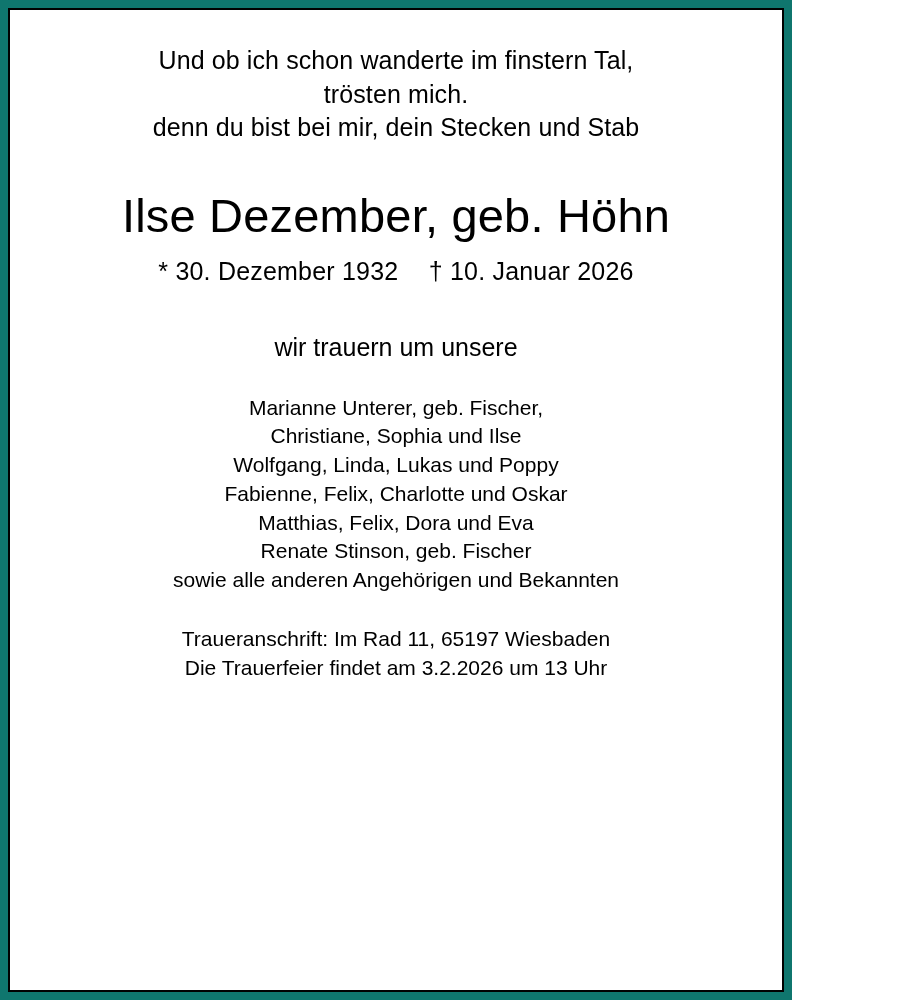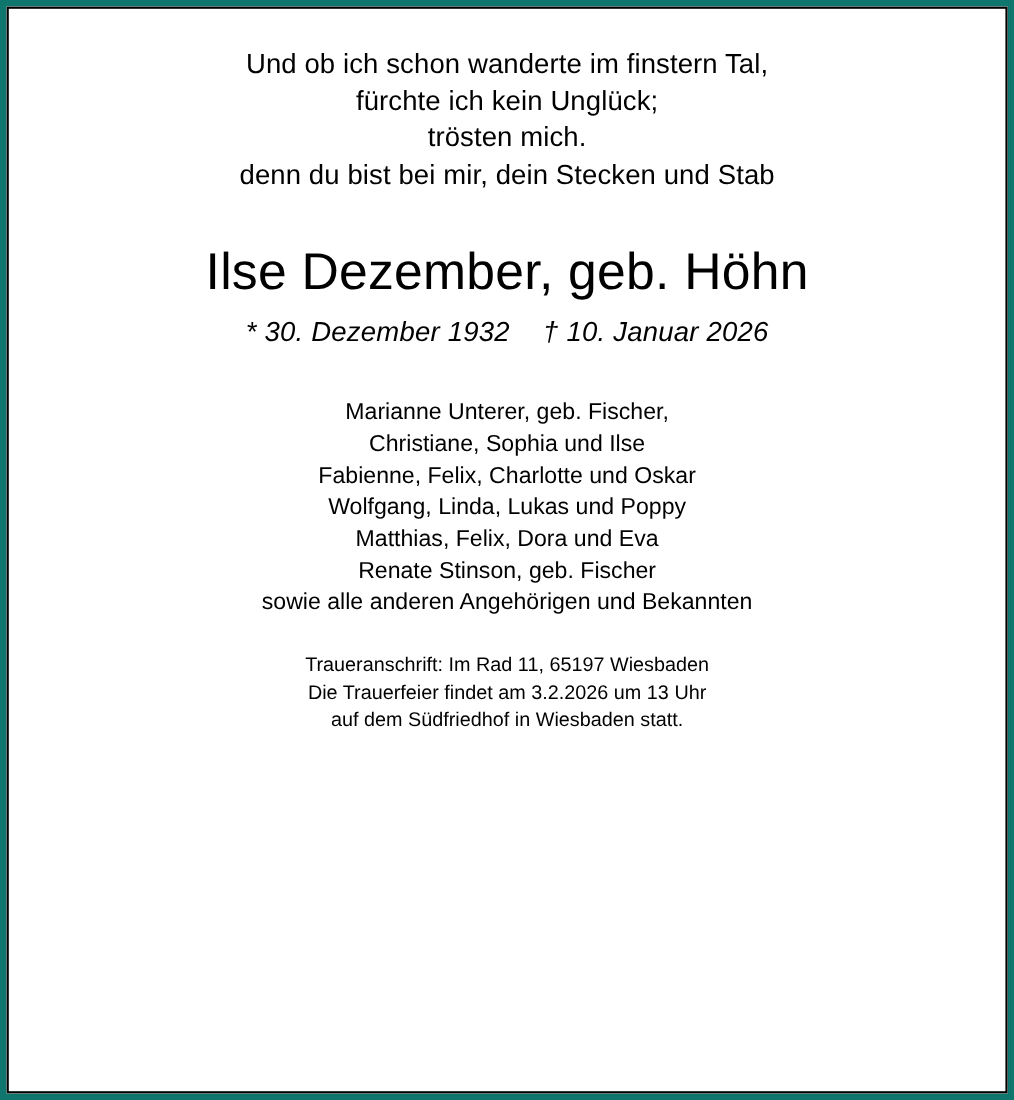--- a/index.html
+++ b/index.html
@@ -10,24 +10,24 @@
   body {
     width: 922px;
     height: 1000px;
     font-family: "Liberation Sans", sans-serif;
     color: #000000;
     overflow: hidden;
   }
   .notice {
     position: relative;
     box-sizing: border-box;
-    width: 922px;
+    width: 792px;
     height: 1000px;
     background: #ffffff;
-    border: 6px solid #0f766e;
+    border: 8px solid #0f766e;
     padding: 0;
   }
   .inner {
     box-sizing: border-box;
     width: 100%;
     height: 100%;
     border: 2px solid #000000;
     background: #ffffff;
     padding: 34px 40px 20px 40px;
     text-align: center;
@@ -46,21 +46,20 @@
     font-size: 47px;
     line-height: 1.15;
     letter-spacing: 0.2px;
     margin: 44px 0 0 0;
     font-weight: normal;
   }
   .dates {
     font-size: 25px;
     margin: 14px 0 0 0;
     letter-spacing: 0.2px;
-    font-style: italic;
   }
   .dates .gap {
     display: inline-block;
     width: 16px;
   }
   .mourners-intro {
     font-size: 25px;
     line-height: 1.36;
     margin: 44px 0 0 0;
   }
@@ -69,62 +68,61 @@
   }
   .family {
     font-size: 21px;
     line-height: 1.37;
     margin: 30px 0 0 0;
   }
   .family .line {
     display: block;
   }
   .footer {
-    font-size: 18px;
+    font-size: 21px;
     line-height: 1.37;
     margin: 30px 0 0 0;
   }
   .footer .line {
     display: block;
   }
 </style>
 </head>
 <body>
 
 <div class="notice">
   <div class="inner">
 
     <div class="verse">
       <span class="line">Und ob ich schon wanderte im finstern Tal,</span>
-      <span class="line">fürchte ich kein Unglück;</span>
       <span class="line">trösten mich.</span>
       <span class="line">denn du bist bei mir, dein Stecken und Stab</span>
     </div>
 
     <div class="name">Ilse Dezember, geb. Höhn</div>
 
     <div class="dates">
       <span>* 30. Dezember 1932</span>
       <span class="gap"></span>
       <span>† 10. Januar 2026</span>
     </div>
 
     <div class="mourners-intro">
+      <span class="line">wir trauern um unsere</span>
     </div>
 
     <div class="family">
       <span class="line">Marianne Unterer, geb. Fischer,</span>
       <span class="line">Christiane, Sophia und Ilse</span>
+      <span class="line">Wolfgang, Linda, Lukas und Poppy</span>
       <span class="line">Fabienne, Felix, Charlotte und Oskar</span>
-      <span class="line">Wolfgang, Linda, Lukas und Poppy</span>
       <span class="line">Matthias, Felix, Dora und Eva</span>
       <span class="line">Renate Stinson, geb. Fischer</span>
       <span class="line">sowie alle anderen Angehörigen und Bekannten</span>
     </div>
 
     <div class="footer">
       <span class="line">Traueranschrift: Im Rad 11, 65197 Wiesbaden</span>
       <span class="line">Die Trauerfeier findet am 3.2.2026 um 13 Uhr</span>
-      <span class="line">auf dem Südfriedhof in Wiesbaden statt.</span>
     </div>
 
   </div>
 </div>
 
 </body></html>

